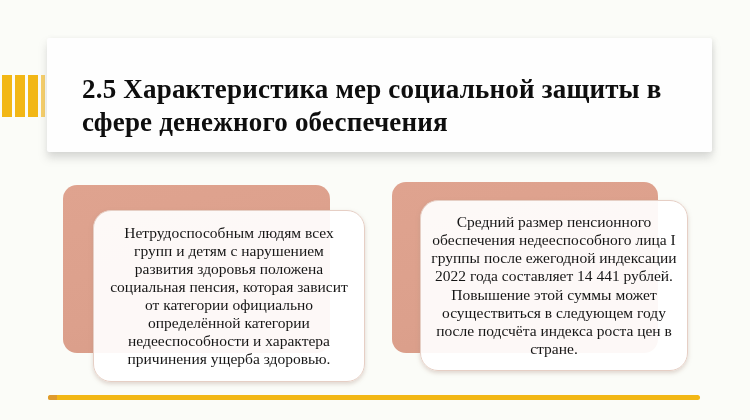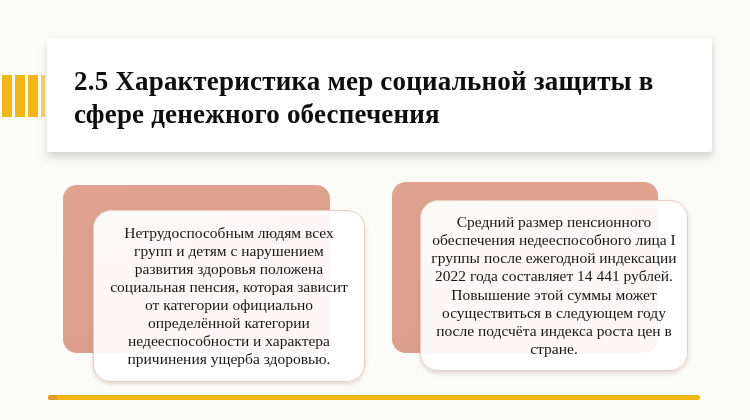--- a/index.html
+++ b/index.html
@@ -44,21 +44,21 @@
     left: 47px;
     top: 38px;
     width: 665px;
     height: 114px;
     background: #FEFEFE;
     border-radius: 2px;
     box-shadow: 0 6px 9px rgba(130, 130, 130, 0.28), 2px 0 4px rgba(160,160,160,0.12);
     box-sizing: border-box;
   }
   .slide-title {
-    margin: 4px;
+    margin: 12px;
     padding: 23px 24px 0 23px;
     font-size: 27px;
     font-weight: 700;
     line-height: 1.22;
     color: var(--title-text, #0E0E0E);
     letter-spacing: 0.2px;
   }
 
   
   .group .back {

